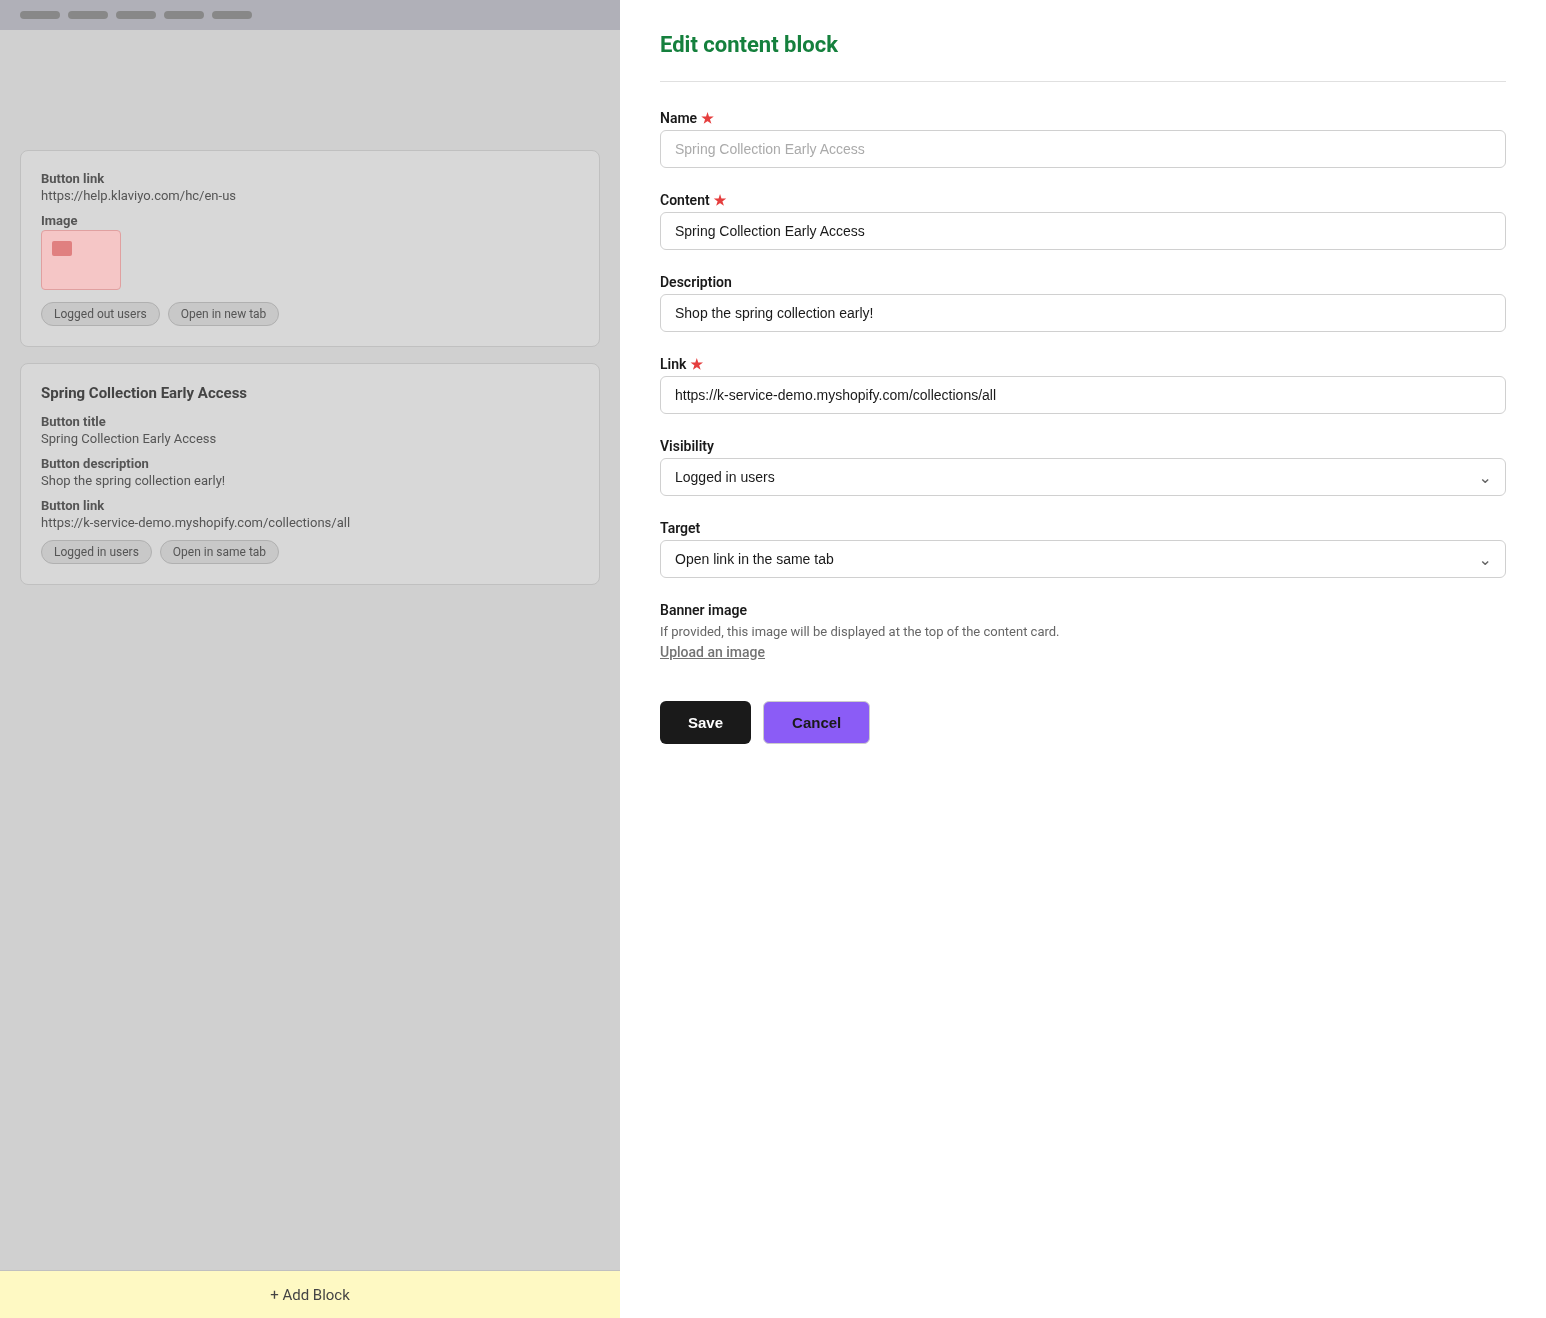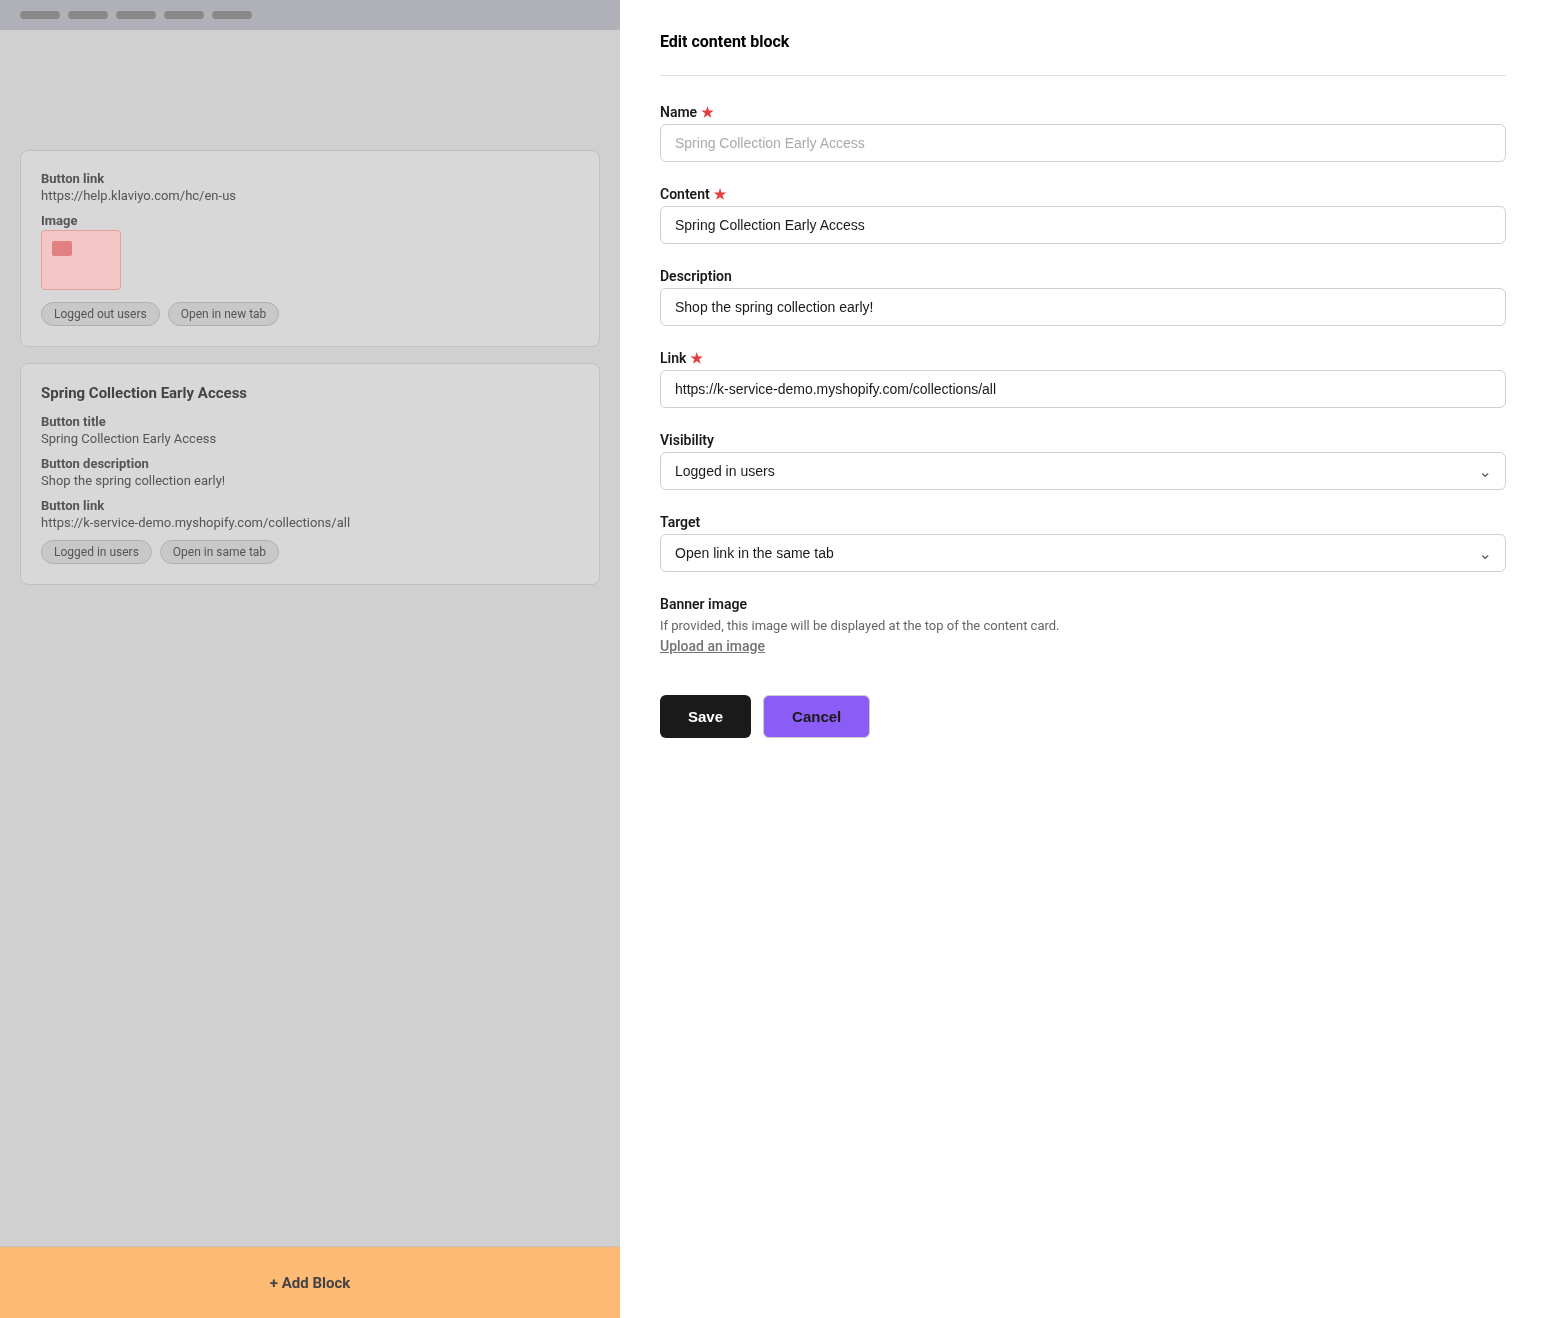--- a/index.html
+++ b/index.html
@@ -104,48 +104,48 @@
       padding: 4px 12px;
       font-size: 12px;
       color: #555;
     }
 
     .add-block-bar {
       position: absolute;
       bottom: 0;
       left: 0;
       right: 0;
-      background: #fdba74;
+      background: #fef9c3;
       border-top: 1px solid #c0c0c0;
-      height: 72px;
+      height: 48px;
       display: flex;
       align-items: center;
       justify-content: center;
       gap: 8px;
       font-size: 15px;
-      font-weight: 700;
+      font-weight: 400;
       color: #444;
       cursor: pointer;
     }
 
     
     .right-panel {
       flex: 1;
       background: #ffffff;
       min-height: 1318px;
       padding: 32px 40px 40px 40px;
       display: flex;
       flex-direction: column;
       overflow-y: auto;
     }
 
     .panel-title {
-      font-size: 16px;
+      font-size: 22px;
       font-weight: 700;
-      color: #000000;
+      color: #15803d;
       margin-bottom: 24px;
     }
 
     .divider {
       height: 1px;
       background: #e0e0e0;
       margin-bottom: 28px;
     }
 
     .form-group {

